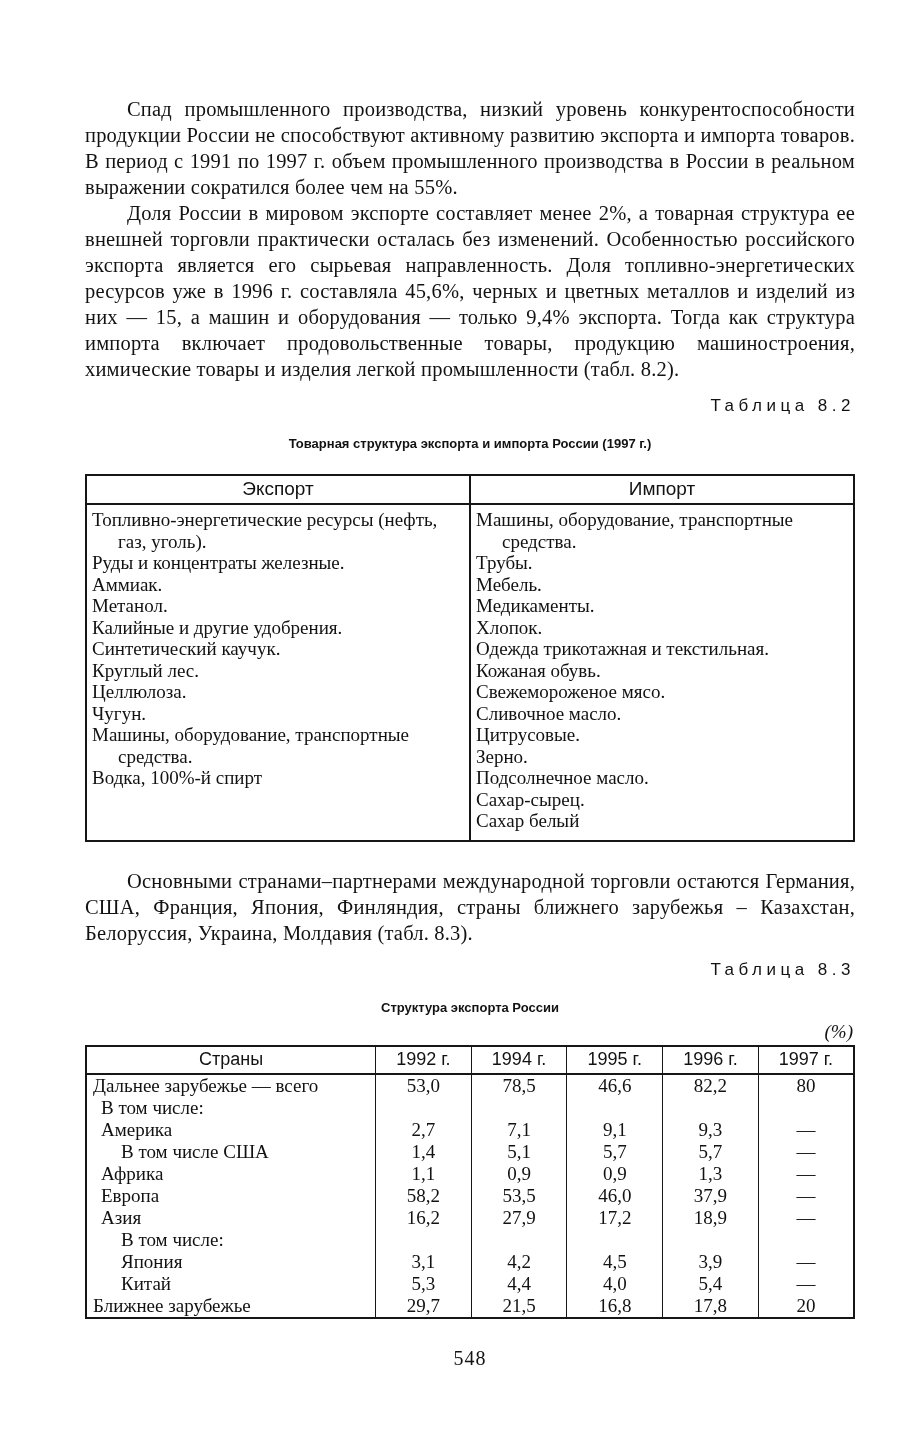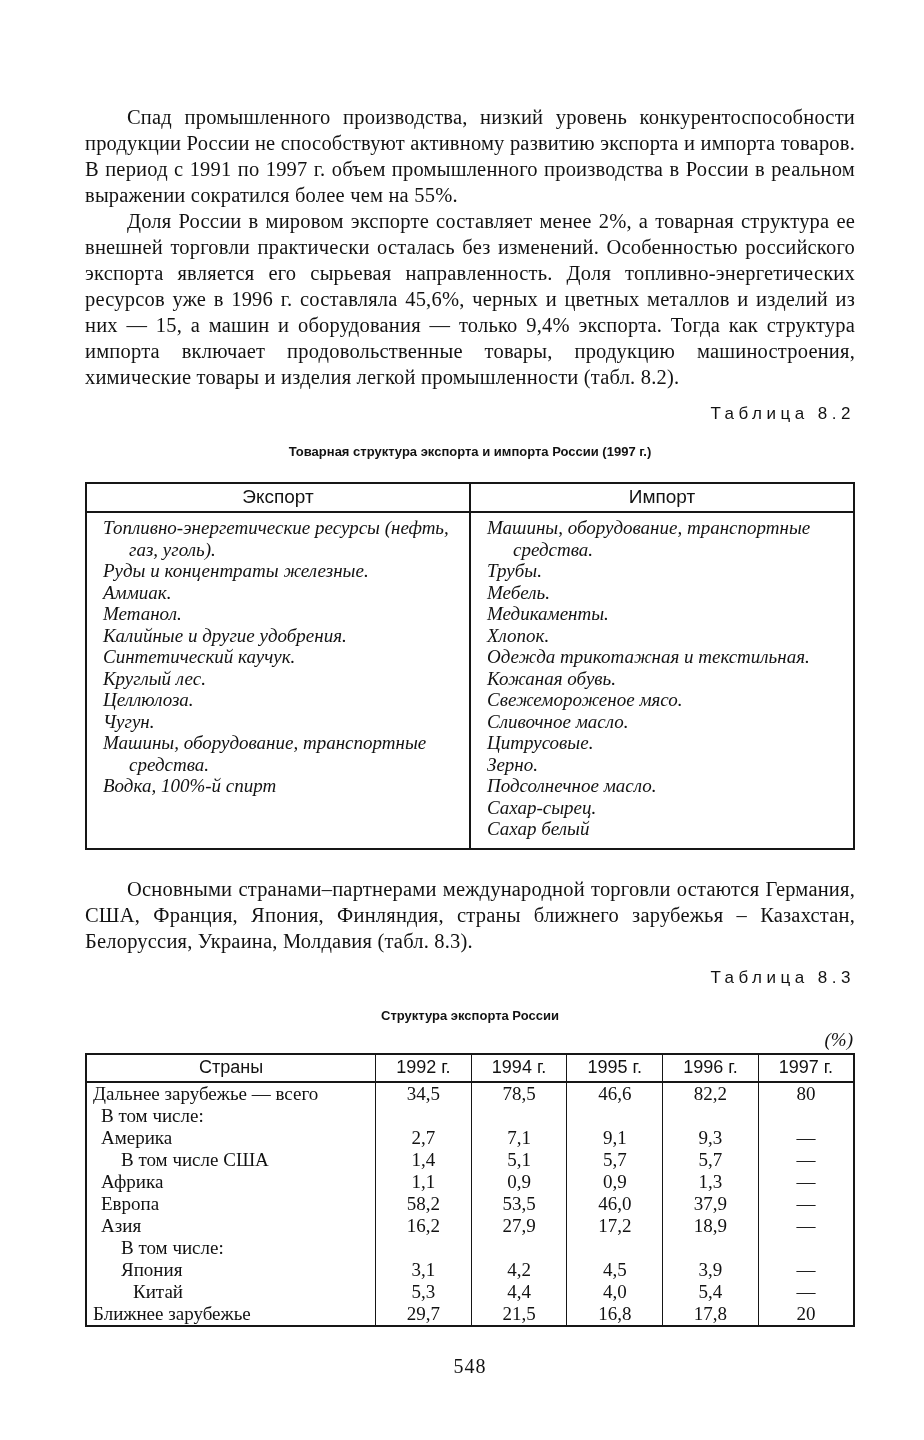--- a/index.html
+++ b/index.html
@@ -11,21 +11,21 @@
     width: 924px;
     height: 1440px;
     position: relative;
     color: #121212;
     font-family: "Liberation Serif", serif;
     overflow: hidden;
   }
   .content {
     position: absolute;
     left: 85px;
-    top: 104px;
+    top: 96px;
     width: 770px;
   }
   .body-par {
     margin: 0;
     font-size: 20.5px;
     line-height: 26px;
     text-align: justify;
     text-indent: 42px;
     letter-spacing: 0.2px;
   }
@@ -58,23 +58,22 @@
     padding: 2px 4px 3px 4px;
     border-bottom: 2px solid #161616;
     border-right: 2px solid #161616;
   }
   table.t1 th:last-child { border-right: none; }
   table.t1 td {
     vertical-align: top;
     width: 50%;
     font-size: 19px;
     line-height: 21.5px;
-    padding: 4px 6px 8px 16px;
+    padding: 4px 6px 8px 5px;
     border-right: 2px solid #161616;
-    font-style: italic;
   }
   table.t1 td:last-child { border-right: none; }
   .t1 .item {
     padding-left: 26px;
     text-indent: -26px;
   }
   
   .par3 { margin-top: 26px; }
   
   .unit {
@@ -198,21 +197,21 @@
           <th>1992 г.</th>
           <th>1994 г.</th>
           <th>1995 г.</th>
           <th>1996 г.</th>
           <th>1997 г.</th>
         </tr>
     </thead>
     <tbody id="t2-body">
         <tr>
           <td style="padding-left: 6px;">Дальнее зарубежье — всего</td>
-          <td class="val">34,5</td>
+          <td class="val">53,0</td>
           <td class="val">78,5</td>
           <td class="val">46,6</td>
           <td class="val">82,2</td>
           <td class="val">80</td>
         </tr>
         <tr>
           <td style="padding-left: 14px;">В том числе:</td>
           <td class="val"></td>
           <td class="val"></td>
           <td class="val"></td>
@@ -269,21 +268,21 @@
         </tr>
         <tr>
           <td style="padding-left: 34px;">Япония</td>
           <td class="val">3,1</td>
           <td class="val">4,2</td>
           <td class="val">4,5</td>
           <td class="val">3,9</td>
           <td class="val">—</td>
         </tr>
         <tr>
-          <td style="padding-left: 46px;">Китай</td>
+          <td style="padding-left: 34px;">Китай</td>
           <td class="val">5,3</td>
           <td class="val">4,4</td>
           <td class="val">4,0</td>
           <td class="val">5,4</td>
           <td class="val">—</td>
         </tr>
         <tr>
           <td style="padding-left: 6px;">Ближнее зарубежье</td>
           <td class="val">29,7</td>
           <td class="val">21,5</td>

